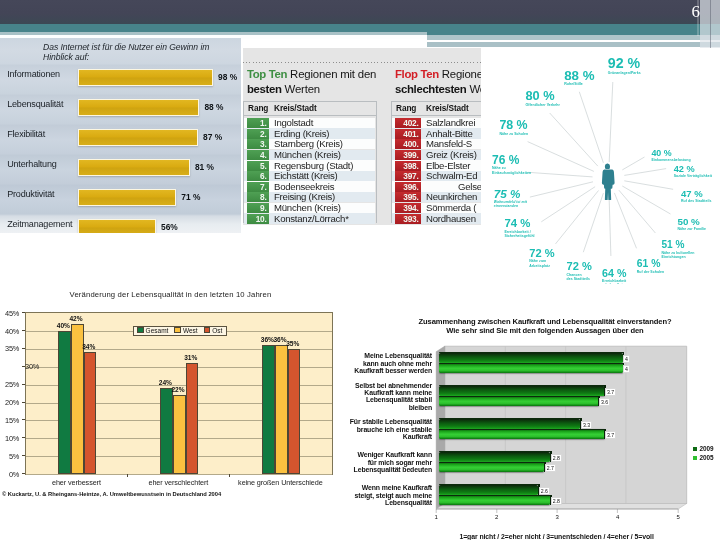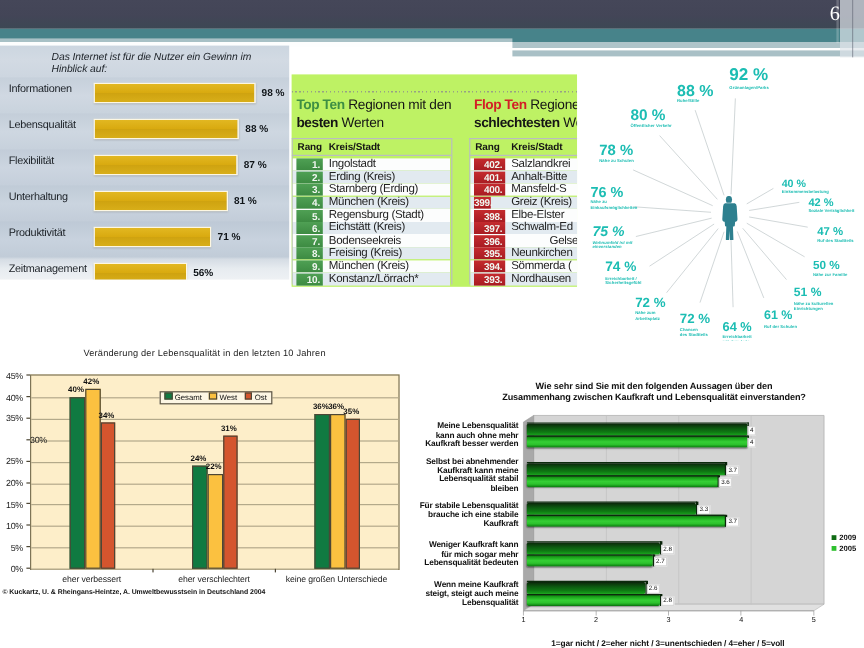--- a/index.html
+++ b/index.html
@@ -36,21 +36,21 @@
   #fig-internet .f1-title{position:absolute;left:7px;top:4px;font-style:italic;font-weight:500;
         font-family:"Liberation Sans",sans-serif;font-size:8.6px;color:#20262c;letter-spacing:-0.05px;margin-left:36px;}
   #fig-internet .f1-row{position:absolute;left:0;width:206px;height:22px;}
   #fig-internet .f1-lab{position:absolute;left:7.2px;top:0;font-size:9.05px;color:#1b2026;
         font-weight:400;letter-spacing:-0.2px;white-space:nowrap;}
   #fig-internet .f1-bar{position:absolute;height:15px;background:linear-gradient(180deg,#e2b721 0%,#d9aa10 48%,#cfa310 52%,#d8ae19 100%);
         border:1.2px solid #fdf7e2;box-shadow:0 1px 1.5px rgba(90,90,90,.35);}
   #fig-internet .f1-val{position:absolute;font-size:8.4px;font-weight:bold;color:#0e1317;white-space:nowrap;}
 
   
-  #fig-topten{position:absolute;left:243px;top:62px;width:238px;height:177px;overflow:hidden;background:#bef264;}
+  #fig-topten{position:absolute;left:243px;top:48px;width:238px;height:177px;overflow:hidden;background:#e5e5e5;}
   #fig-topten .dots{position:absolute;left:0px;top:14px;width:250px;height:1px;
      background-image:repeating-linear-gradient(90deg,#8d8d8d 0 1.1px,transparent 1.1px 3.2px);}
   .tt-h{position:absolute;font-family:"Liberation Sans",sans-serif;font-size:11.4px;font-weight:bold;
         line-height:13px;white-space:nowrap;letter-spacing:-0.35px;}
   .tt-h .lt{font-weight:400;color:#151515;letter-spacing:-0.2px;}
   .tt-colhdr{position:absolute;font-size:8.3px;font-weight:bold;color:#151515;letter-spacing:-0.1px;}
   .tt-hline{position:absolute;height:1px;background:#b9bdc0;}
   .tt-vline{position:absolute;width:1px;background:#b9bdc0;}
   .tt-rank{position:absolute;width:22px;height:10.1px;color:#f0f6f0;font-size:8.3px;font-weight:bold;
         text-align:right;padding-right:2.4px;box-sizing:border-box;line-height:10.4px;letter-spacing:-0.2px;}
@@ -163,21 +163,21 @@
         <div class="tt-vline" style="left: 0px; top: 53px; height: 122px;"></div>
         <div class="tt-vline" style="left: 133px; top: 53px; height: 122px;"></div>
         <div class="tt-stripe" style="left: 1px; top: 69.7px; width: 131px; background: rgb(252, 253, 253);"></div>
         <div class="tt-rank" style="left: 4px; top: 70.1px; width: 22px; background: linear-gradient(rgb(79, 160, 84), rgb(61, 139, 66));">1.</div>
         <div class="tt-name" style="left: 31px; top: 70.2px;">Ingolstadt</div>
         <div class="tt-stripe" style="left: 1px; top: 80.3px; width: 131px; background: rgb(226, 234, 240);"></div>
         <div class="tt-rank" style="left: 4px; top: 80.7px; width: 22px; background: linear-gradient(rgb(79, 160, 84), rgb(61, 139, 66));">2.</div>
         <div class="tt-name" style="left: 31px; top: 80.8px;">Erding (Kreis)</div>
         <div class="tt-stripe" style="left: 1px; top: 90.9px; width: 131px; background: rgb(252, 253, 253);"></div>
         <div class="tt-rank" style="left: 4px; top: 91.3px; width: 22px; background: linear-gradient(rgb(79, 160, 84), rgb(61, 139, 66));">3.</div>
-        <div class="tt-name" style="left: 31px; top: 91.4px;">Starnberg (Erding)</div>
+        <div class="tt-name" style="left: 31px; top: 91.4px;">Starnberg (Kreis)</div>
         <div class="tt-stripe" style="left: 1px; top: 101.5px; width: 131px; background: rgb(226, 234, 240);"></div>
         <div class="tt-rank" style="left: 4px; top: 101.9px; width: 22px; background: linear-gradient(rgb(79, 160, 84), rgb(61, 139, 66));">4.</div>
         <div class="tt-name" style="left: 31px; top: 102px;">München (Kreis)</div>
         <div class="tt-stripe" style="left: 1px; top: 112.1px; width: 131px; background: rgb(252, 253, 253);"></div>
         <div class="tt-rank" style="left: 4px; top: 112.5px; width: 22px; background: linear-gradient(rgb(79, 160, 84), rgb(61, 139, 66));">5.</div>
         <div class="tt-name" style="left: 31px; top: 112.6px;">Regensburg (Stadt)</div>
         <div class="tt-stripe" style="left: 1px; top: 122.7px; width: 131px; background: rgb(226, 234, 240);"></div>
         <div class="tt-rank" style="left: 4px; top: 123.1px; width: 22px; background: linear-gradient(rgb(79, 160, 84), rgb(61, 139, 66));">6.</div>
         <div class="tt-name" style="left: 31px; top: 123.2px;">Eichstätt (Kreis)</div>
         <div class="tt-stripe" style="left: 1px; top: 133.3px; width: 131px; background: rgb(252, 253, 253);"></div>
@@ -204,21 +204,21 @@
         <div class="tt-stripe" style="left: 149px; top: 69.7px; width: 118px; background: rgb(252, 253, 253);"></div>
         <div class="tt-rank" style="left: 152px; top: 70.1px; width: 26px; background: linear-gradient(rgb(196, 43, 46), rgb(168, 28, 34));">402.</div>
         <div class="tt-name" style="left: 183px; top: 70.2px;">Salzlandkrei</div>
         <div class="tt-stripe" style="left: 149px; top: 80.3px; width: 118px; background: rgb(226, 234, 240);"></div>
         <div class="tt-rank" style="left: 152px; top: 80.7px; width: 26px; background: linear-gradient(rgb(196, 43, 46), rgb(168, 28, 34));">401.</div>
         <div class="tt-name" style="left: 183px; top: 80.8px;">Anhalt-Bitte</div>
         <div class="tt-stripe" style="left: 149px; top: 90.9px; width: 118px; background: rgb(252, 253, 253);"></div>
         <div class="tt-rank" style="left: 152px; top: 91.3px; width: 26px; background: linear-gradient(rgb(196, 43, 46), rgb(168, 28, 34));">400.</div>
         <div class="tt-name" style="left: 183px; top: 91.4px;">Mansfeld-S</div>
         <div class="tt-stripe" style="left: 149px; top: 101.5px; width: 118px; background: rgb(226, 234, 240);"></div>
-        <div class="tt-rank" style="left: 152px; top: 101.9px; width: 14px; background: linear-gradient(rgb(196, 43, 46), rgb(168, 28, 34));">399.</div>
+        <div class="tt-rank" style="left: 152px; top: 101.9px; width: 26px; background: linear-gradient(rgb(196, 43, 46), rgb(168, 28, 34));">399.</div>
         <div class="tt-name" style="left: 183px; top: 102px;">Greiz (Kreis)</div>
         <div class="tt-stripe" style="left: 149px; top: 112.1px; width: 118px; background: rgb(252, 253, 253);"></div>
         <div class="tt-rank" style="left: 152px; top: 112.5px; width: 26px; background: linear-gradient(rgb(196, 43, 46), rgb(168, 28, 34));">398.</div>
         <div class="tt-name" style="left: 183px; top: 112.6px;">Elbe-Elster</div>
         <div class="tt-stripe" style="left: 149px; top: 122.7px; width: 118px; background: rgb(226, 234, 240);"></div>
         <div class="tt-rank" style="left: 152px; top: 123.1px; width: 26px; background: linear-gradient(rgb(196, 43, 46), rgb(168, 28, 34));">397.</div>
         <div class="tt-name" style="left: 183px; top: 123.2px;">Schwalm-Ed</div>
         <div class="tt-stripe" style="left: 149px; top: 133.3px; width: 118px; background: rgb(252, 253, 253);"></div>
         <div class="tt-rank" style="left: 152px; top: 133.7px; width: 26px; background: linear-gradient(rgb(196, 43, 46), rgb(168, 28, 34));">396.</div>
         <div class="tt-name" style="left: 183px; top: 133.8px; margin-left: 32px;">Gelsenkirche</div>
@@ -393,22 +393,22 @@
         <div class="c-tick" style="left: 229.4px; top: 189.1px;"></div>
       </div>
     <div id="c-legend">
         <div class="c-legend" style="left: 132.5px; top: 40.5px;"><span style="margin-right: 6px;"><i style="background: rgb(16, 122, 65);"></i><span>Gesamt</span></span><span style="margin-right: 6px;"><i style="background: rgb(251, 193, 64);"></i><span>West</span></span><span style="margin-right: 0px;"><i style="background: rgb(212, 85, 46);"></i><span>Ost</span></span></div>
       </div>
     <div class="c-src" style="top:205.5px">© Kuckartz, U. &amp; Rheingans-Heintze, A. Umweltbewusstsein in Deutschland 2004</div>
   </div>
 
   <div id="fig-power">
     <div class="p-title">
+      <div>Zusammenhang zwischen Kaufkraft und Lebensqualität einverstanden?</div>
       <div>Wie sehr sind Sie mit den folgenden Aussagen über den</div>
-      <div>Zusammenhang zwischen Kaufkraft und Lebensqualität einverstanden?</div>
     </div>
     <svg width="375" height="240" viewBox="0 0 375 240">
 
       <polygon points="99.7,46.2 341.7,46.2 341.7,203.5 99.7,203.5" fill="#d5d5d5" stroke="#b4b4b4" stroke-width="0.7"></polygon>
 
       <polygon points="91.2,51.7 99.7,46.2 99.7,203.5 91.2,209.0" fill="#a9a9a9" stroke="#9a9a9a" stroke-width="0.5"></polygon>
 
       <polygon points="91.2,209.0 99.7,203.5 341.7,203.5 333.2,209.0" fill="#e0e0e0" stroke="#b4b4b4" stroke-width="0.5"></polygon>
       <g stroke="#c3c3c3" stroke-width="0.7" fill="none">
         <line x1="160.3" y1="46.2" x2="160.3" y2="203.5"></line>

